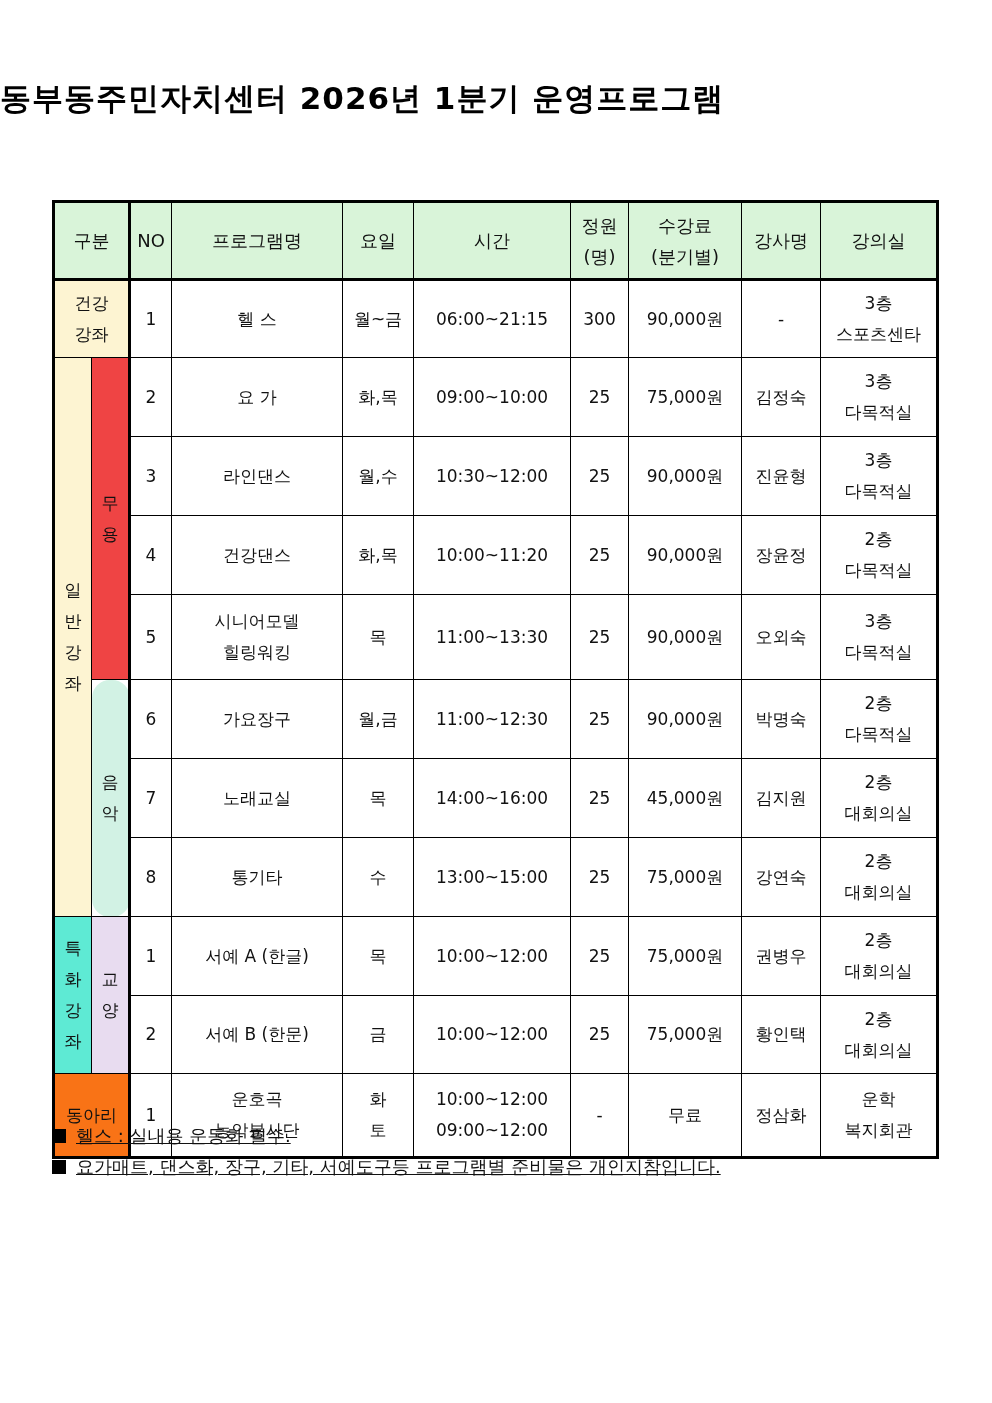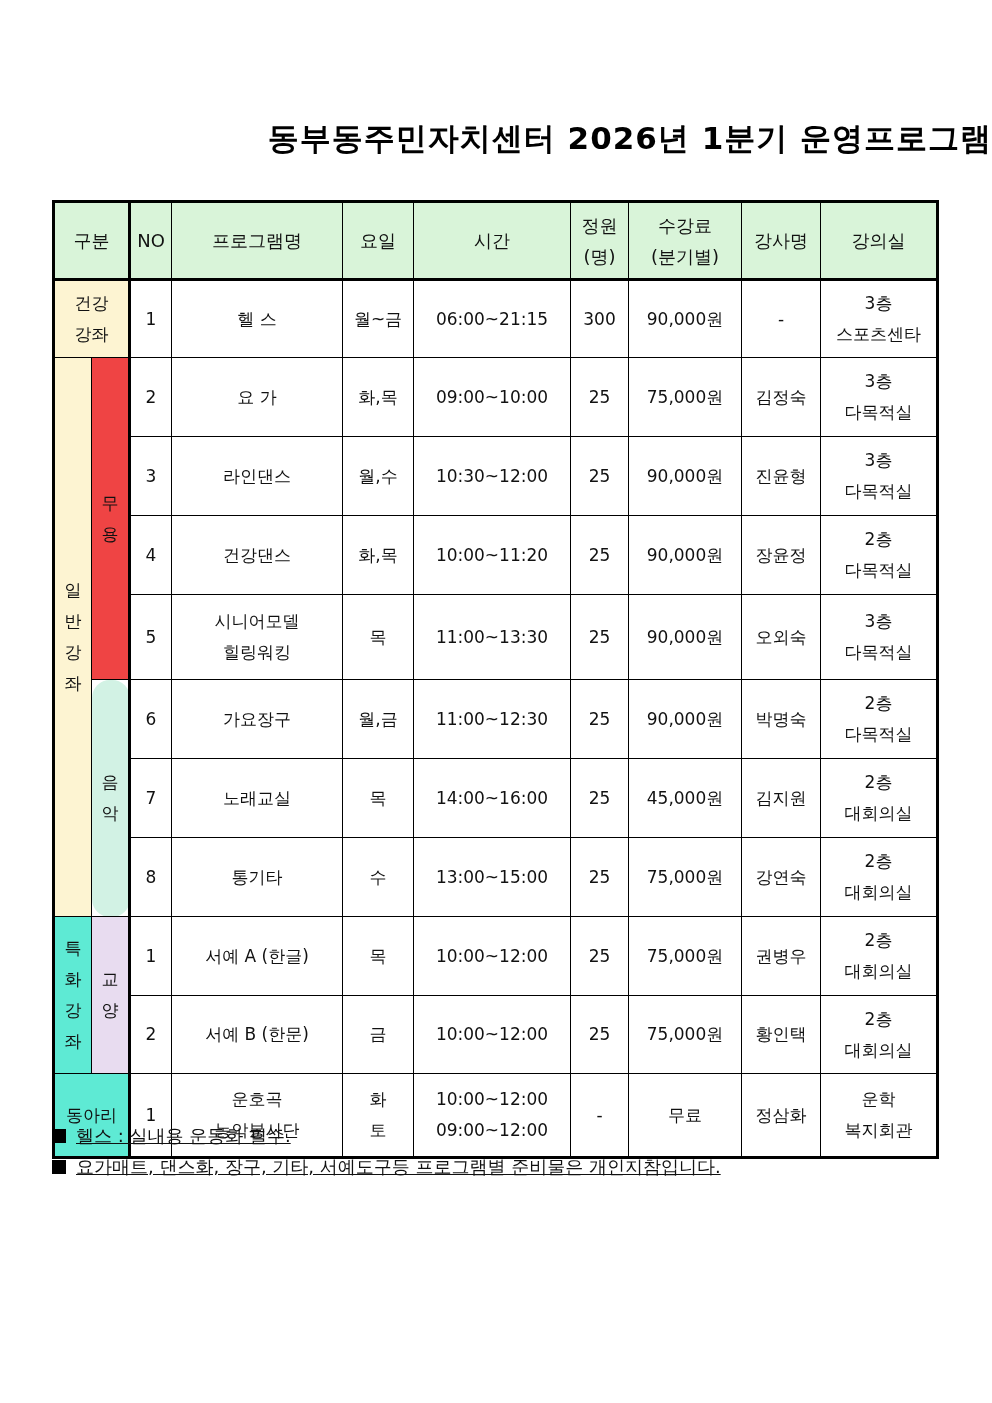--- a/index.html
+++ b/index.html
@@ -1,26 +1,26 @@
 <!DOCTYPE html>
 <html><head>
 <meta charset="utf-8">
 <style>
   html, body { margin:0; padding:0; background:#ffffff; }
   body { width:992px; height:1403px; position:relative; font-family:"DejaVu Sans", sans-serif; color:#111; }
-  .title { position:absolute; left:0; top:78px; width:992px; text-align:right; font-size:31px; font-weight:bold; letter-spacing:1px; color:#000; font-family:"DejaVu Sans", sans-serif;margin-top:40px; }
+  .title { position:absolute; left:0; top:78px; width:992px; text-align:left; font-size:31px; font-weight:bold; letter-spacing:1px; color:#000; font-family:"DejaVu Sans", sans-serif; }
   table.prog { position:absolute; left:52px; top:200px; border-collapse:collapse; table-layout:fixed; width:884px; border:3px solid #000; }
   table.prog td, table.prog th { border:1px solid #000; text-align:center; vertical-align:middle; padding:0; font-size:17px; line-height:31px; font-weight:normal; font-family:"DejaVu Sans", sans-serif; }
   table.prog th { background:#d9f4d9; font-size:18px; border-bottom:3px solid #000; }
   .serif { font-family:"DejaVu Serif", serif; }
   .pname { font-size:19px; font-weight:bold; font-family:"DejaVu Serif", serif; }
   .cat-health { background:#fdf4d2; font-size:19px; }
   .cat-general { background:#fdf4d2; font-size:19px; border-right:3px solid #000 !important; }
   .cat-special { background:#5eead4; font-size:19px; border-right:3px solid #000 !important; }
-  .cat-club { background:#5eead4; font-size:18px; }
+  .cat-club { background:#f97316; font-size:18px; }
   .sub-dance { background:#ef4444; font-size:19px; }
   .sub-music { background:#d2f2e4; font-size:19px;border-radius:18px; }
   .sub-culture { background:#e8dcf0; font-size:19px; }
   .vert { display:inline-block; width:20px; word-break:break-all; line-height:31px; }
   .thick-top td { border-top:3px solid #000; }
   .thickR { border-right:3px solid #000 !important; }
   .notes { position:absolute; left:52px; top:1120px; font-size:18px; line-height:31px;text-decoration:underline; }
   .notes div { white-space:nowrap; }
   .sq { display:inline-block; width:14px; height:14px; background:#000; margin-right:10px; vertical-align:-1px; }
 </style>

